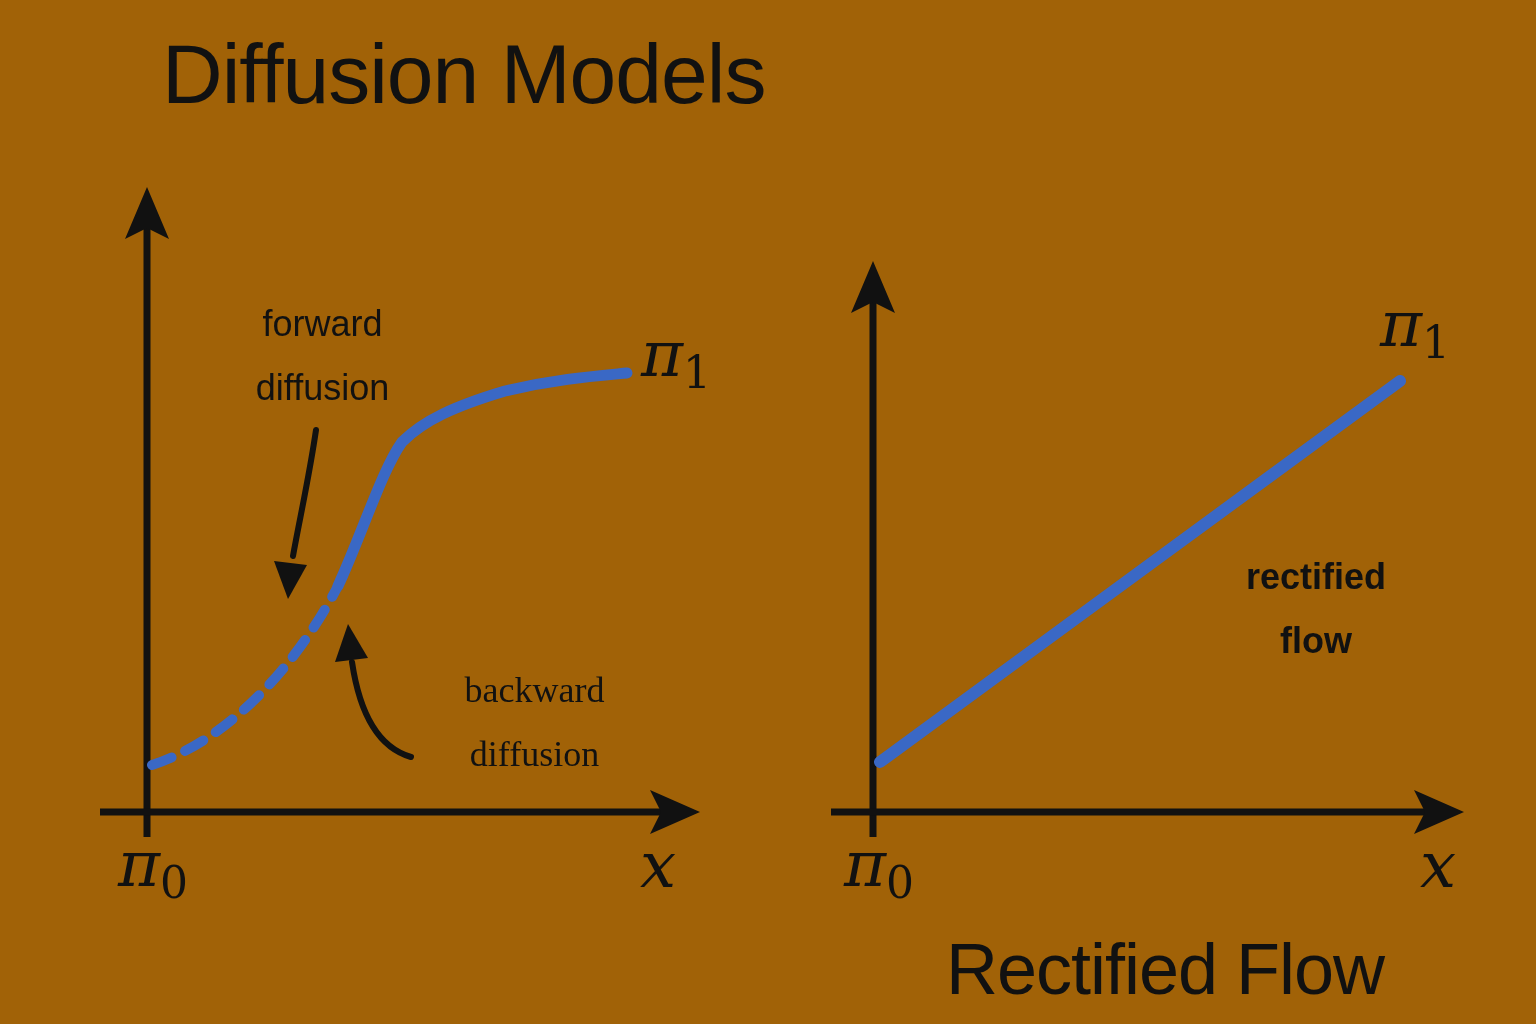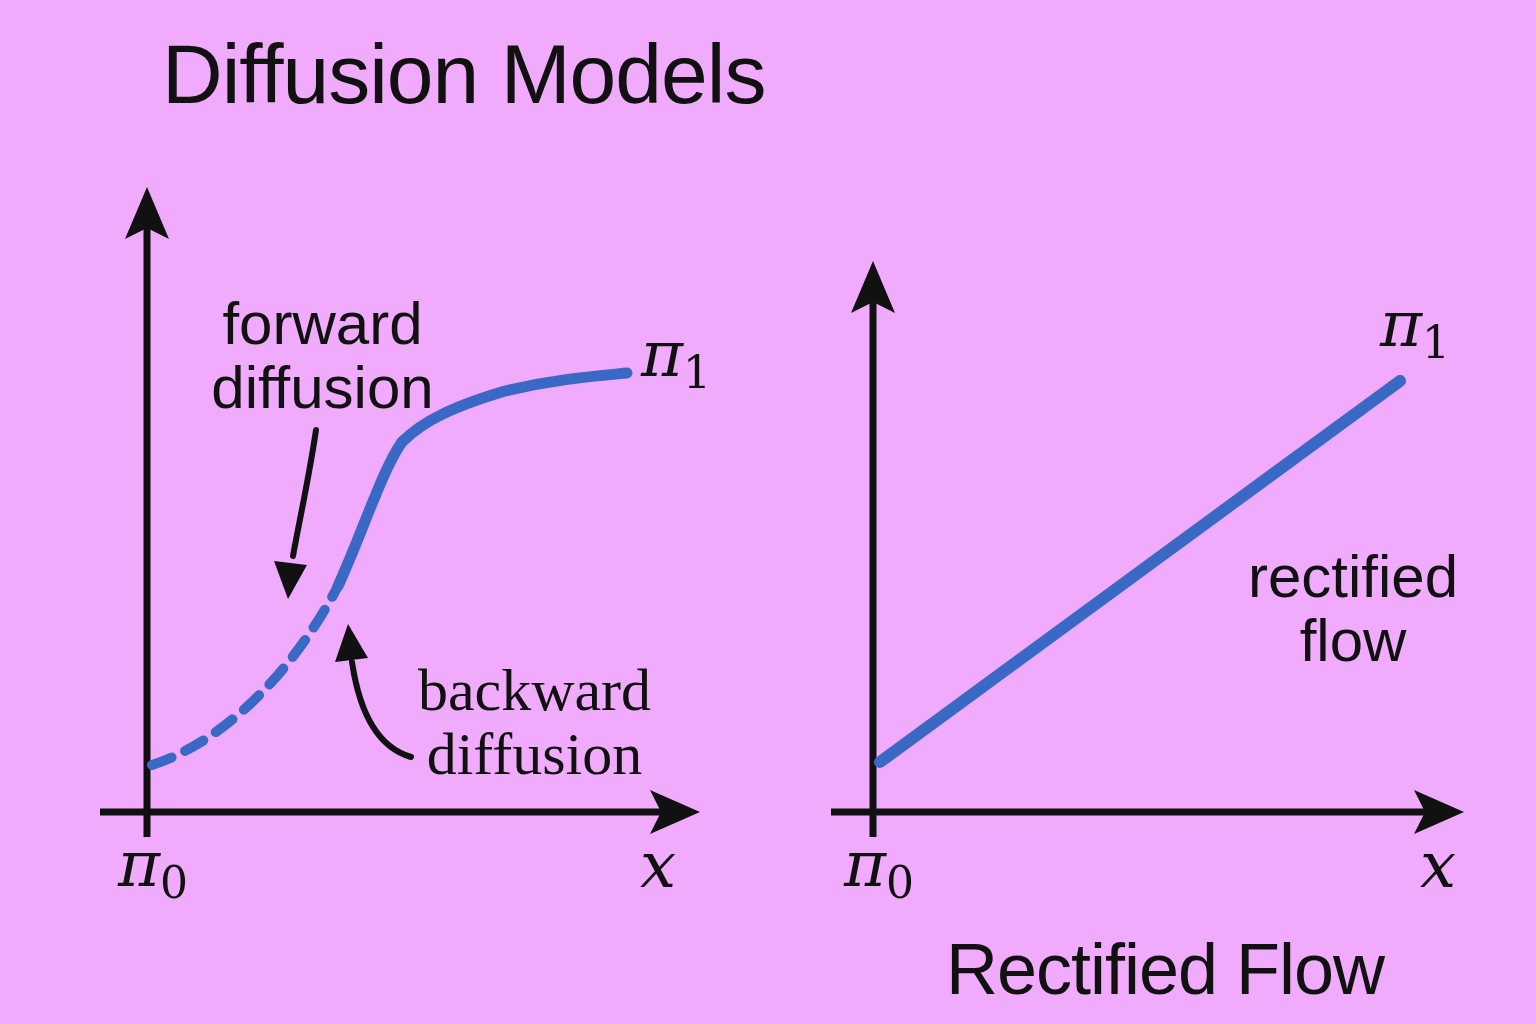--- a/index.html
+++ b/index.html
@@ -1,33 +1,33 @@
 <!DOCTYPE html>
 <html><head>
 <meta charset="utf-8">
 <style>
   html,body{margin:0;padding:0;background:#ffffff;}
   #stage{
     position:relative;
     width:1536px;height:1024px;
-    background:#f0abfc;
+    background:#a16207;
     overflow:hidden;
     font-family:"Liberation Sans",sans-serif;
     color:#111111;
   }
   #diagram-svg{position:absolute;left:0;top:0;width:1536px;height:1024px;}
   .txt{position:absolute;line-height:1;white-space:pre-line;}
   .title{
     font-size:84px;font-weight:500;letter-spacing:-1px;
   }
   .caption{
     font-size:72px;font-weight:500;letter-spacing:-1px;text-align:center;
   }
   .annot{
-    font-size:60px;line-height:64px;text-align:center;font-weight:400;
+    font-size:36px;line-height:64px;text-align:center;font-weight:400;
   }
   .math{
     font-family:"DejaVu Serif",serif;font-style:italic;font-size:64px;
   }
   .math .sub{
     font-size:44px;font-style:normal;vertical-align:-12px;
     font-family:"DejaVu Serif",serif;
   }
 </style>
 </head>
@@ -79,21 +79,21 @@
 diffusion</div>
 
   <div class="txt math" style="left:641px;top:322px;"><span>π</span><span class="sub">1</span></div>
 
   <div class="txt math" style="left:118px;top:832px;"><span>π</span><span class="sub">0</span></div>
 
   <div class="txt math" style="left:640px;top:833px;">x</div>
 
   <div class="txt math" style="left:1380px;top:292px;"><span>π</span><span class="sub">1</span></div>
 
-  <div class="txt annot" style="left:1233px;top:545px;width:240px;">rectified
+  <div class="txt annot" style="left:1196px;top:545px;width:240px;font-weight:bold;">rectified
 flow</div>
 
   <div class="txt math" style="left:844px;top:832px;"><span>π</span><span class="sub">0</span></div>
 
   <div class="txt math" style="left:1420px;top:833px;">x</div>
 
   <div class="txt caption" style="left:860px;top:933px;width:610px;">Rectified Flow</div>
 
 </div>
 

